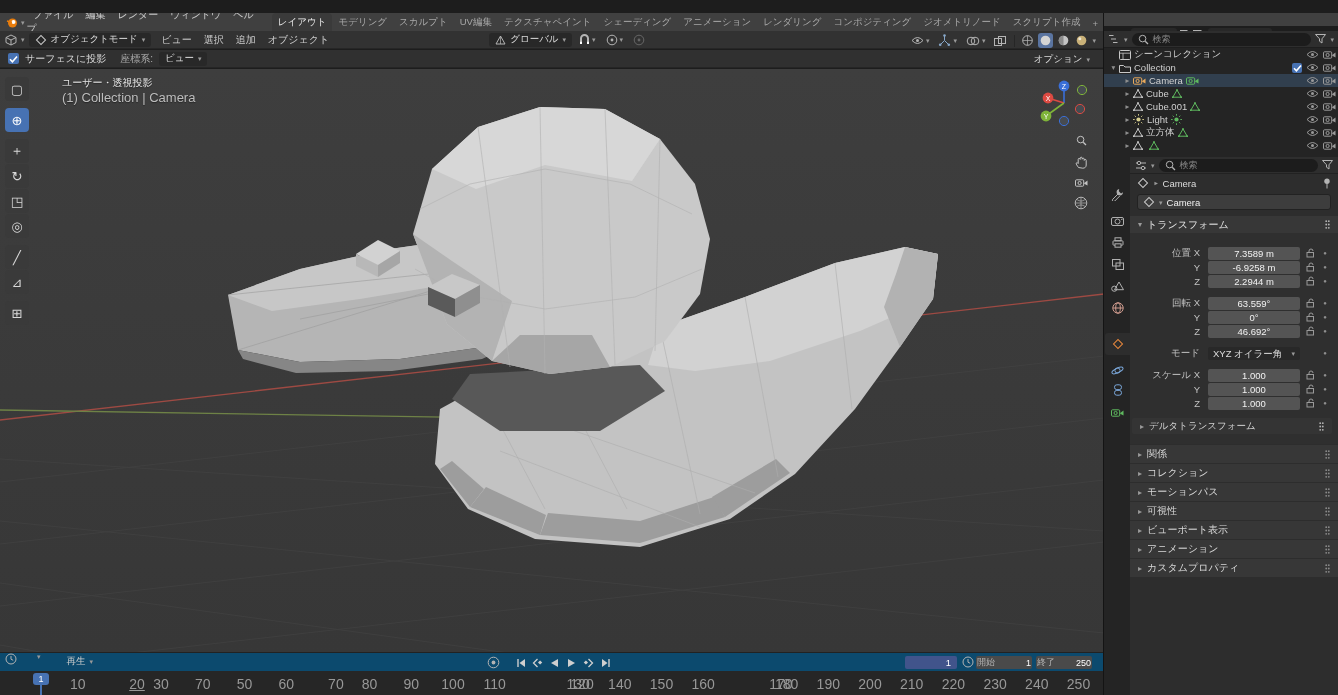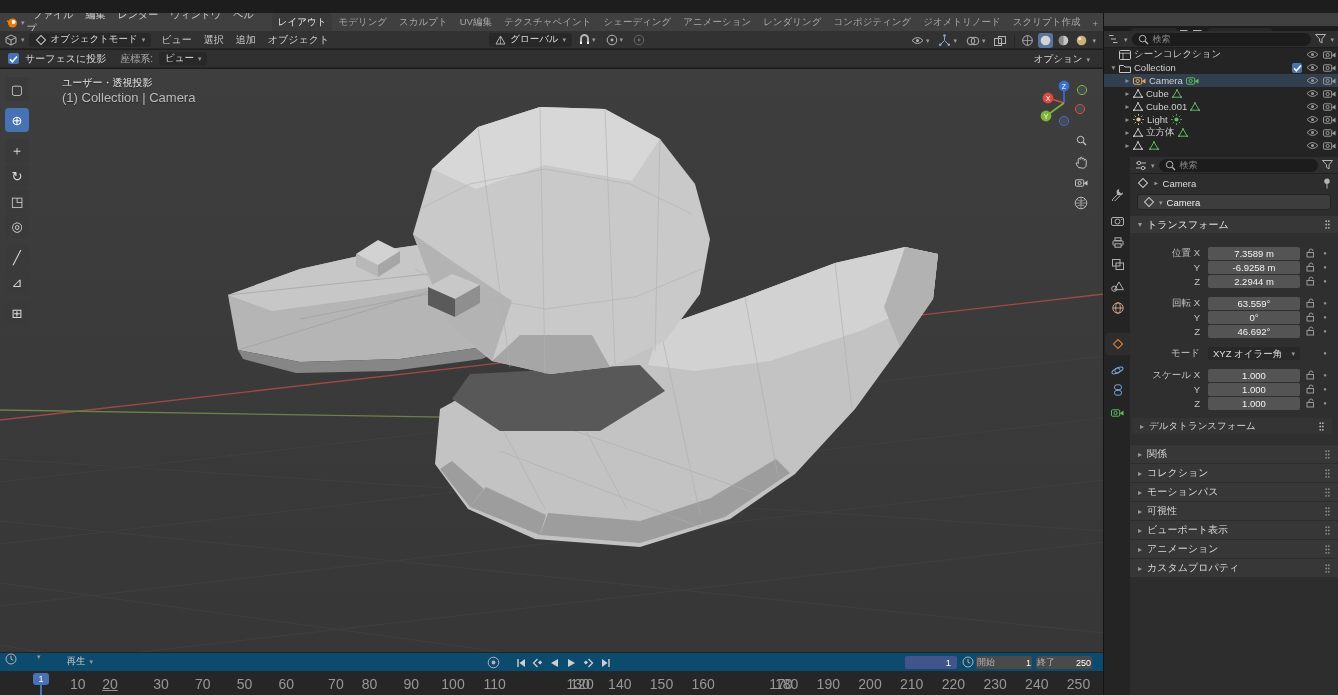--- a/index.html
+++ b/index.html
@@ -517,21 +517,21 @@
     </div>
     <div class="tl-field" style="left:1036px;width:56px">
       <span class="lab">終了</span>
       <span class="val">250</span>
     </div>
   </div>
   <div id="ruler">
     <div id="frame-marker">1</div>
     <div id="frame-line"></div>
   <span class="tick" style="left: 77.7px;">10</span>
-      <span class="tick" style="left: 110px; text-decoration: underline;">20</span>
+      <span class="tick" style="left: 137px; text-decoration: underline;">20</span>
       <span class="tick" style="left: 161.1px;">30</span>
       <span class="tick" style="left: 202.8px;">70</span>
       <span class="tick" style="left: 244.5px;">50</span>
       <span class="tick" style="left: 286.2px;">60</span>
       <span class="tick" style="left: 327.9px; margin-left: 8px;">70</span>
       <span class="tick" style="left: 369.6px;">80</span>
       <span class="tick" style="left: 411.3px; text-align: center;">90</span>
       <span class="tick" style="left: 453px;">100</span>
       <span class="tick" style="left: 494.7px;">110</span>
       <span class="tick" style="left: 542px; margin-left: 40px;">120</span>

